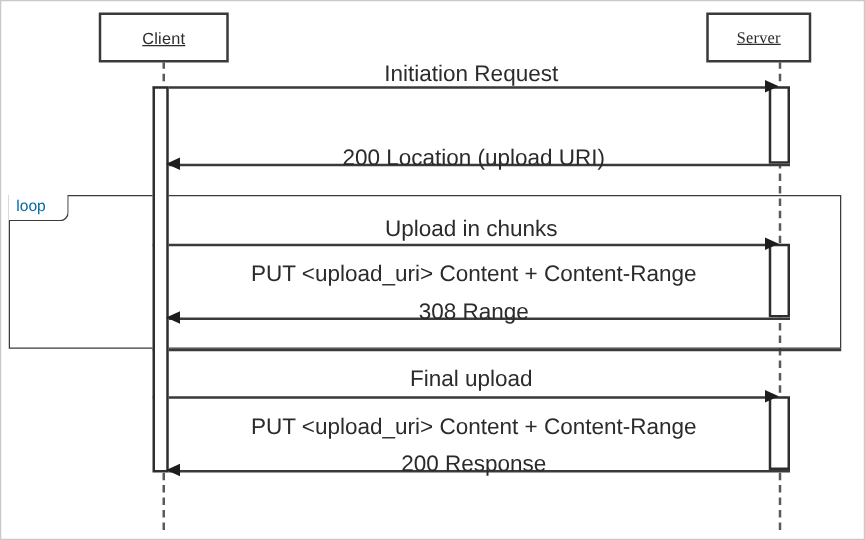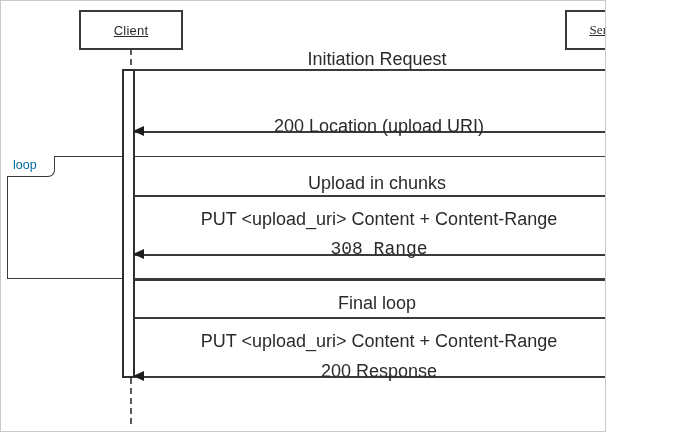--- a/index.html
+++ b/index.html
@@ -5,21 +5,21 @@
   html, body {
     margin: 0;
     padding: 0;
     background: #ffffff;
   }
   body {
     font-family: "Liberation Sans", sans-serif;
   }
   #canvas {
     position: relative;
-    width: 606px;
+    width: 692px;
     height: 432px;
     background: #ffffff;
     box-sizing: border-box;
     border: 1px solid #c9c9c9;
     overflow: hidden;
   }
   .participant-box {
     position: absolute;
     box-sizing: border-box;
     border: 2px solid #3a3a3a;
@@ -140,24 +140,24 @@
   <span class="msg-label" style="left:134px; top:115px; width:488px;">200 Location (upload URI)</span>
 
   <span class="msg-label" style="left:130px; top:172px; width:492px;">Upload in chunks</span>
 
   <div class="msg-line" style="left:121px; top:194px; width:500px;"></div>
   <div class="arrow-right" style="left:611px; top:189px;"></div>
   <span class="msg-label" style="left:134px; top:208px; width:488px;">PUT &lt;upload_uri&gt; Content + Content-Range</span>
 
   <div class="msg-line" style="left:134px; top:253px; width:497px;"></div>
   <div class="arrow-left" style="left:132px; top:248px;"></div>
-  <span class="msg-label" style="left:134px; top:238px; width:488px;font-family:Liberation Mono, monospace;">308 Range</span>
+  <span class="msg-label" style="left:134px; top:238px; width:488px;">308 Range</span>
 
   <div class="msg-line" style="left:121px; top:278px; width:551px;"></div>
-  <span class="msg-label" style="left:130px; top:292px; width:492px;">Final loop</span>
+  <span class="msg-label" style="left:130px; top:292px; width:492px;">Final upload</span>
 
   <div class="msg-line" style="left:121px; top:316px; width:500px;"></div>
   <div class="arrow-right" style="left:611px; top:311px;"></div>
   <span class="msg-label" style="left:134px; top:330px; width:488px;">PUT &lt;upload_uri&gt; Content + Content-Range</span>
 
   <div class="msg-line" style="left:134px; top:375px; width:497px;"></div>
   <div class="arrow-left" style="left:132px; top:370px;"></div>
   <span class="msg-label" style="left:134px; top:360px; width:488px;">200 Response</span>
 
 </div>

